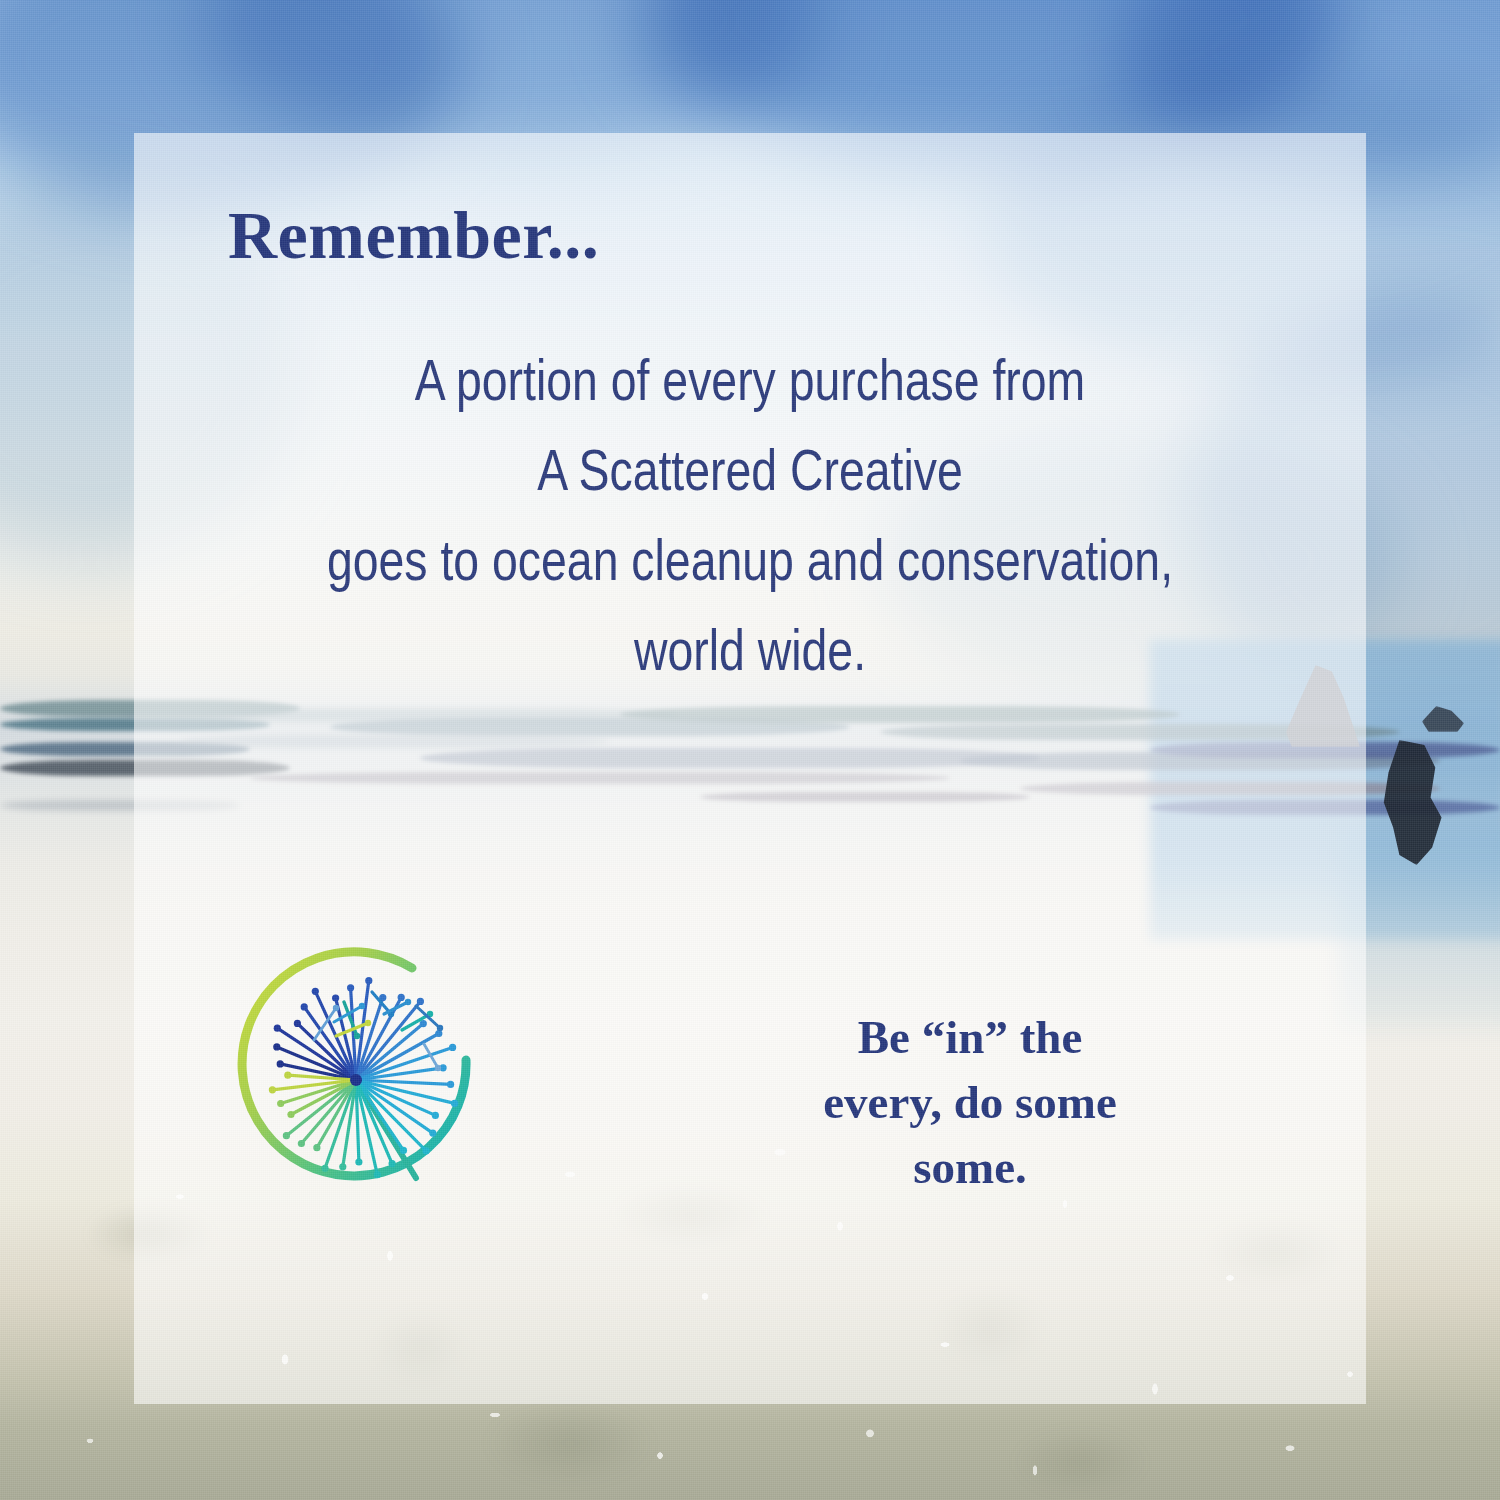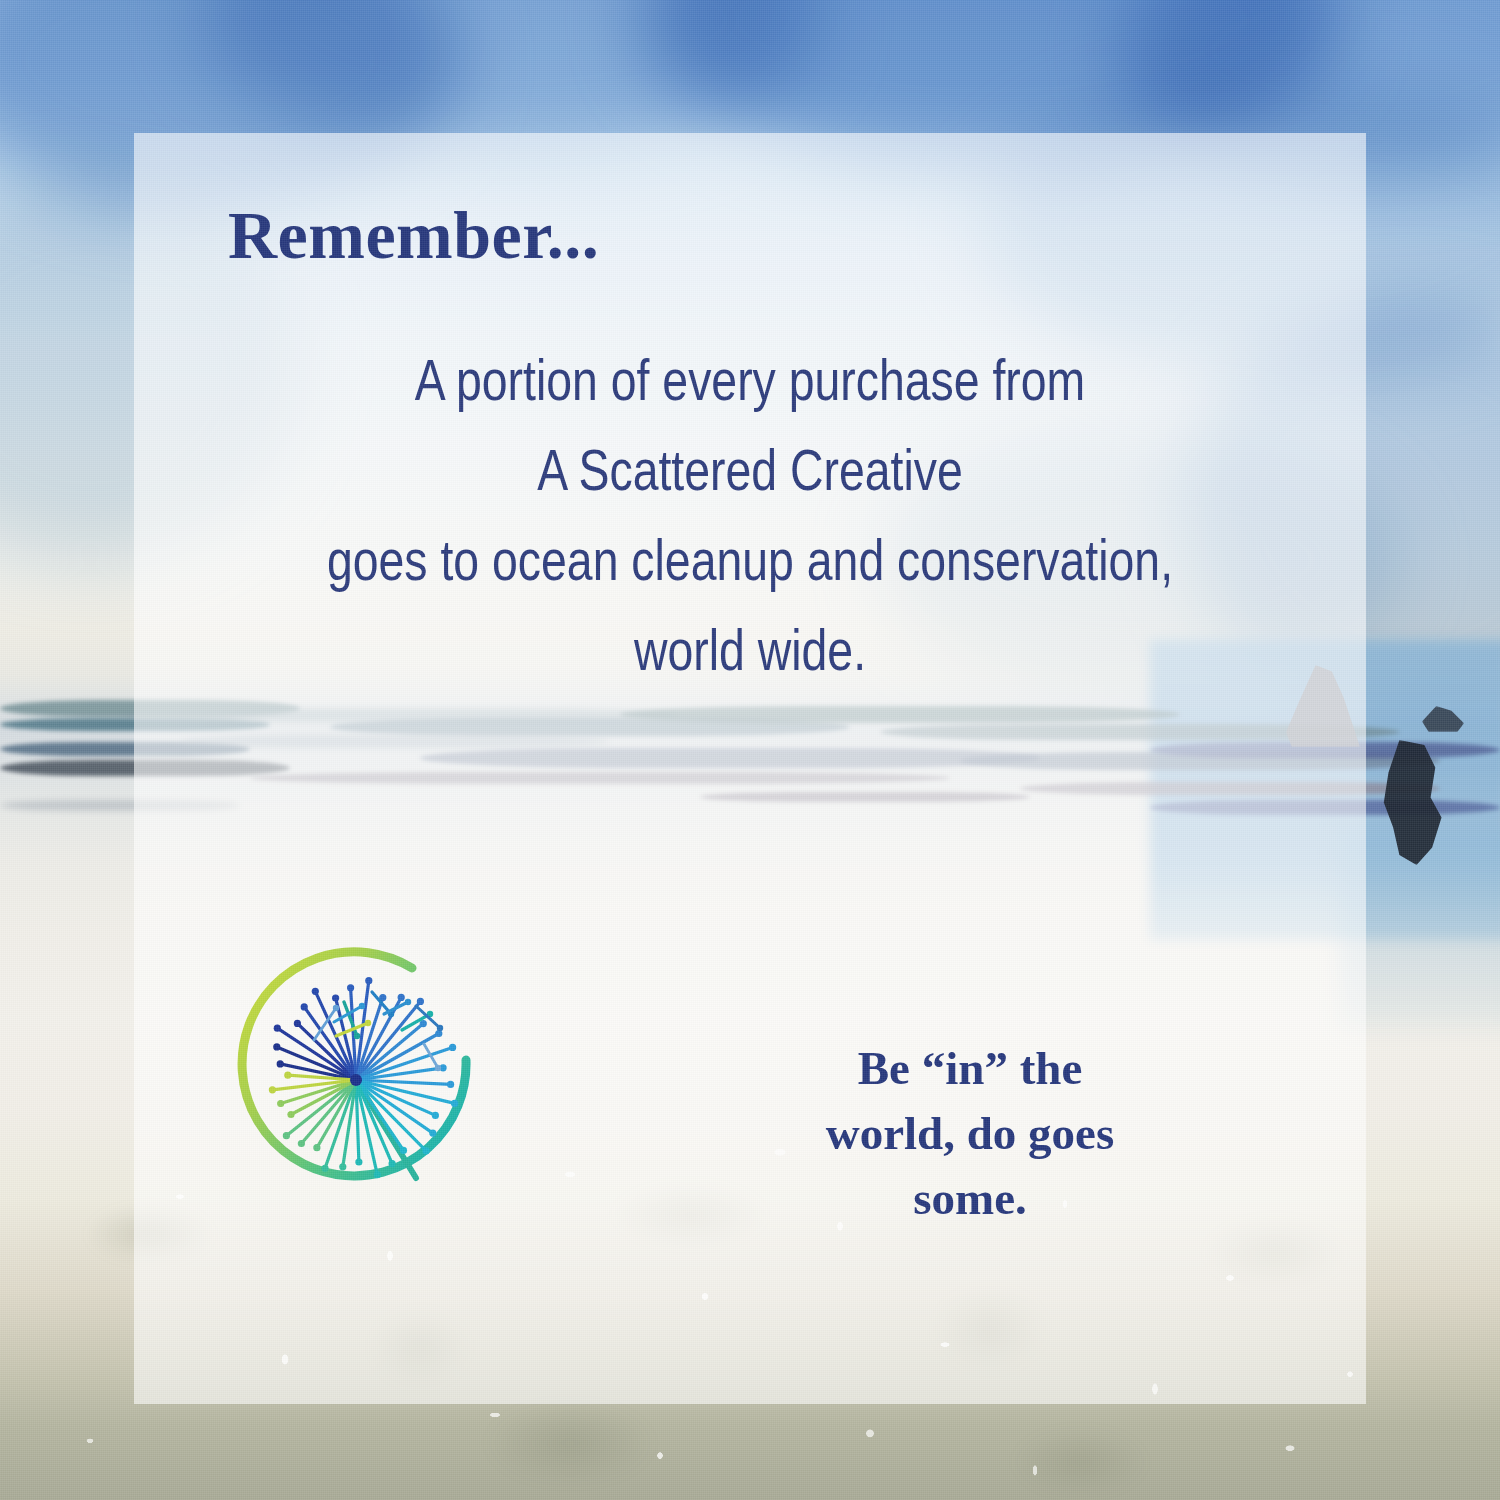--- a/index.html
+++ b/index.html
@@ -172,21 +172,21 @@
     font-size: 58px;
     font-weight: 400;
     line-height: 90px;
     transform: scaleX(.80);
     transform-origin: 50% 0;
   }
   .body-block .ln { display: block; white-space: nowrap; }
 
   .tagline {
     position: absolute;
-    left: 748px; top: 1036px;
+    left: 748px; top: 1005px;
     width: 444px;
     text-align: center;
     font-family: "Liberation Serif", "DejaVu Serif", serif;
     font-weight: bold;
     font-size: 47px;
     line-height: 65px;
     color: #27387c;
   }
   .tagline .ln { display: block; white-space: nowrap; }
 
@@ -249,21 +249,21 @@
 
   <div class="body-block">
     <span class="ln">A portion of every purchase from</span>
     <span class="ln">A Scattered Creative</span>
     <span class="ln">goes to ocean cleanup and conservation,</span>
     <span class="ln">world wide.</span>
   </div>
 
   <div class="tagline">
     <span class="ln">Be “in” the</span>
-    <span class="ln">world, do goes</span>
+    <span class="ln">every, do some</span>
     <span class="ln">some.</span>
   </div>
 
   <div id="logo">
     <svg viewBox="0 0 276 276" width="276" height="276">
       <defs>
         <linearGradient id="ringGrad" x1="0" y1="0.15" x2="1" y2="0.85">
           <stop offset="0" stop-color="#c6d93c"></stop>
           <stop offset="0.30" stop-color="#a2ce4d"></stop>
           <stop offset="0.62" stop-color="#4ec183"></stop>

